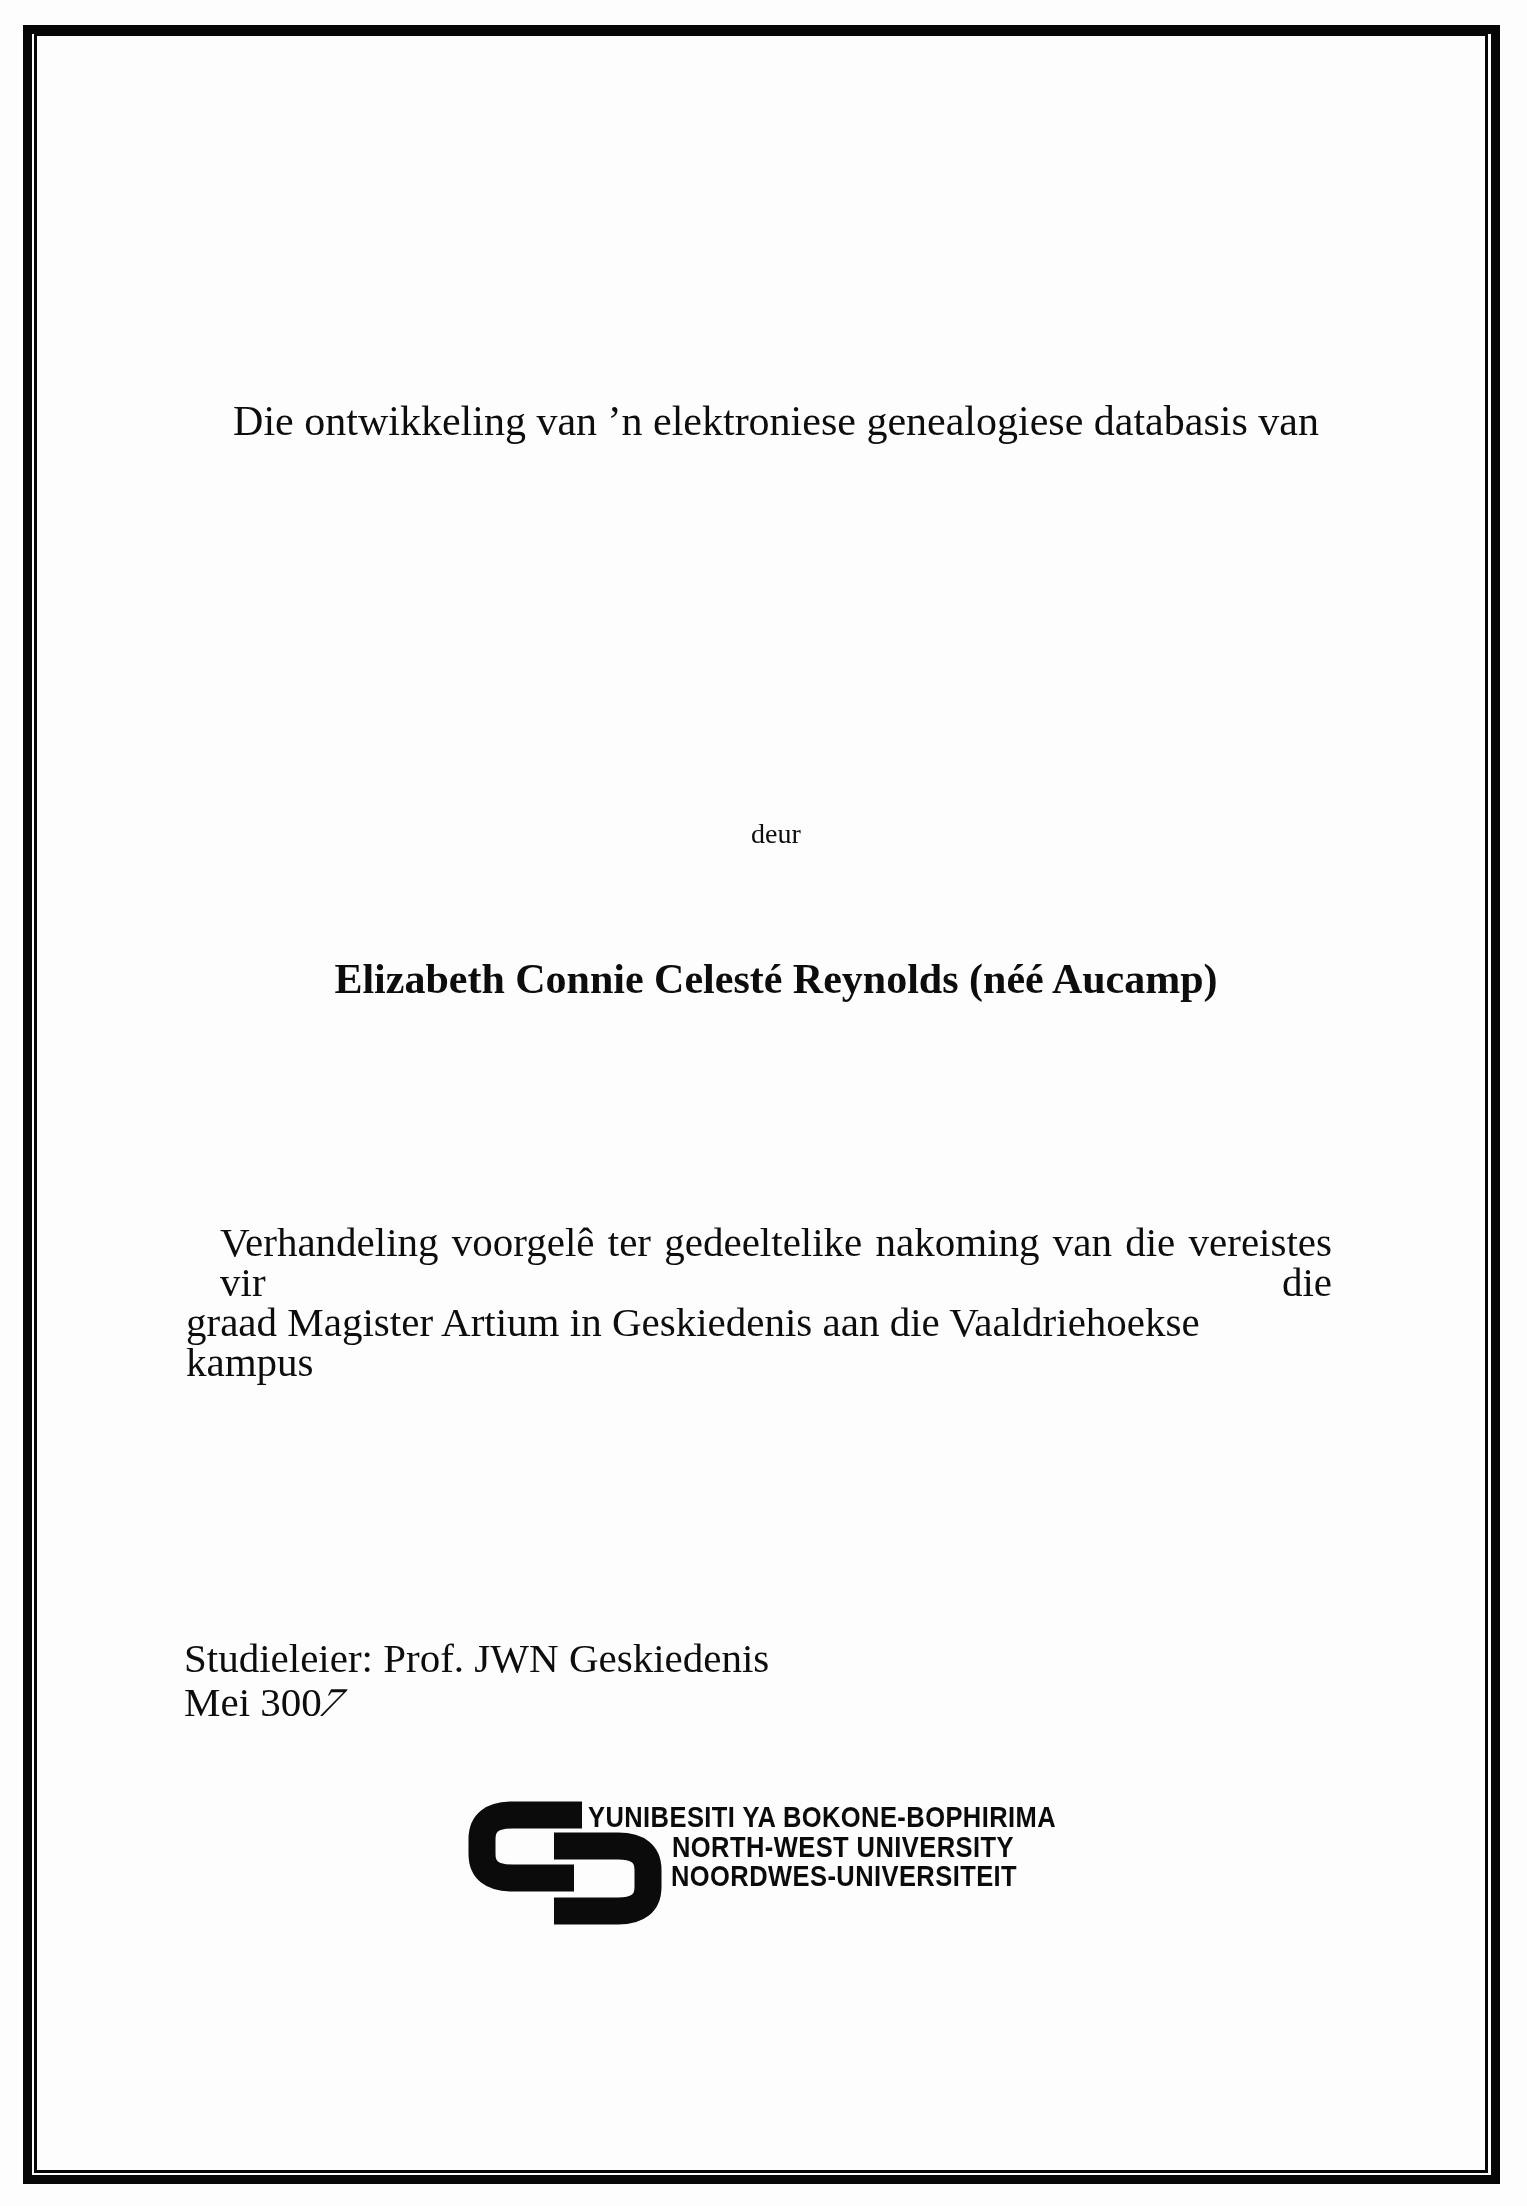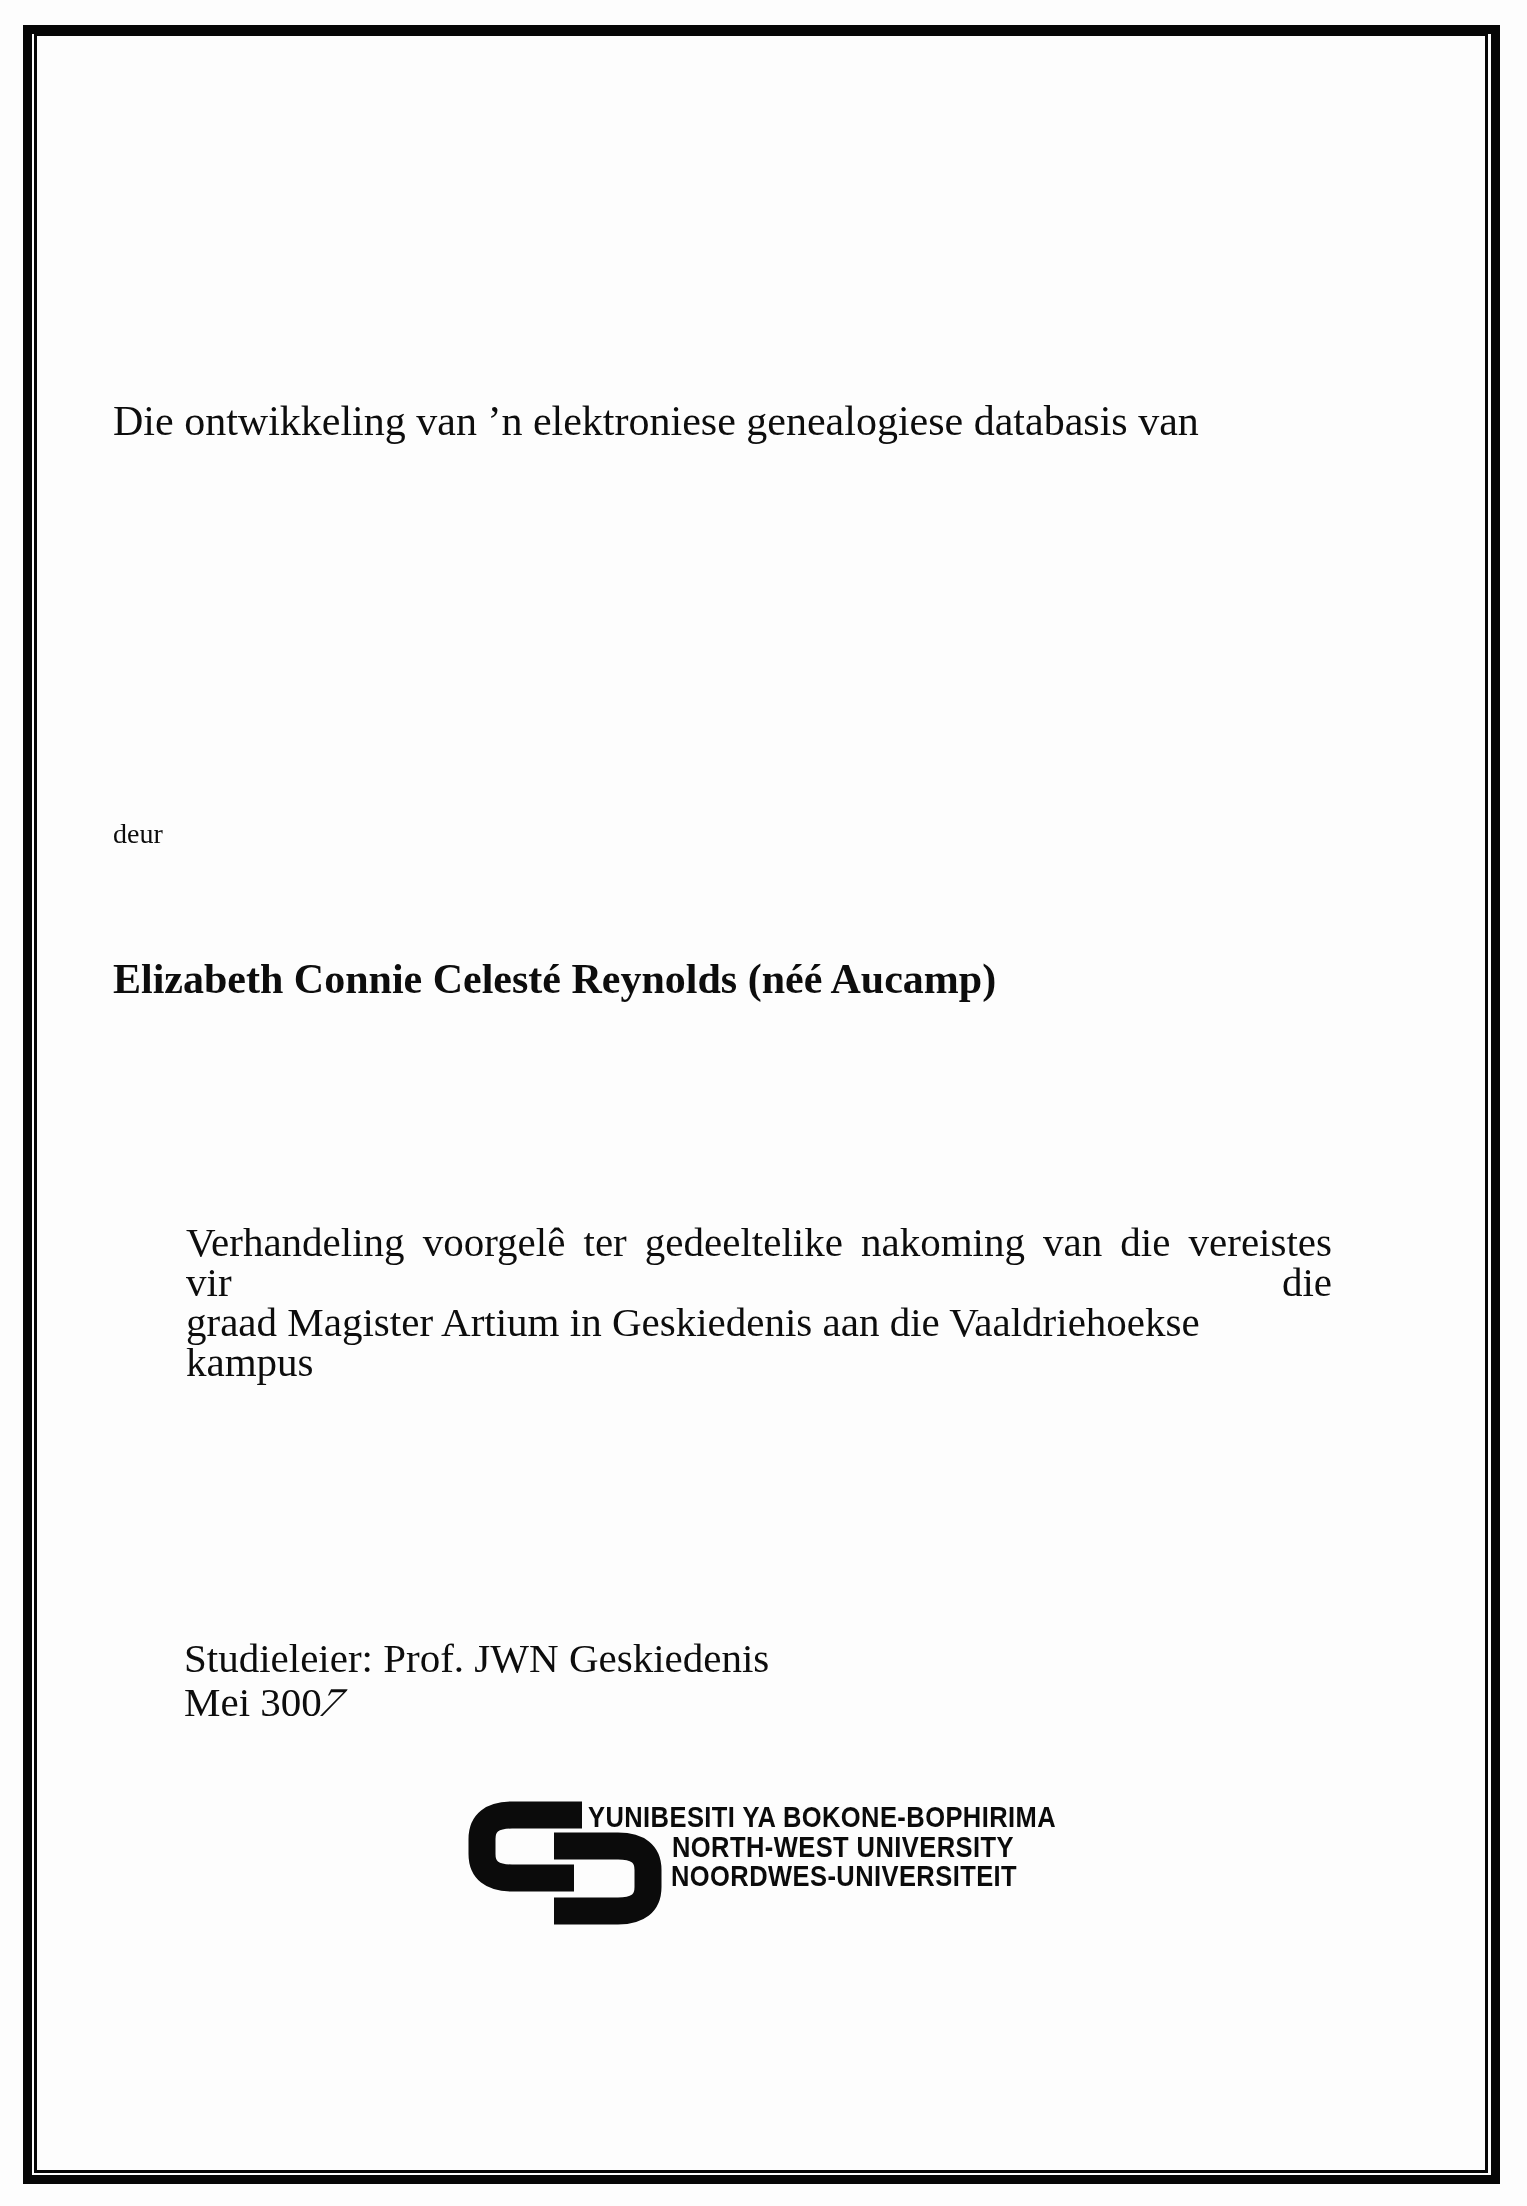--- a/index.html
+++ b/index.html
@@ -15,29 +15,29 @@
   .frame-outer{
     position:absolute;left:23px;top:25px;
     width:1459px;height:2141px;
     border:9px solid #060606;
   }
   .frame-inner{
     position:absolute;left:34px;top:33px;
     width:1448px;height:2134px;
     border:3px solid #060606;
   }
-  .centered{position:absolute;left:113px;width:1314px;}
+  .centered{position:absolute;left:119px;width:1314px;text-align:center;}
   .thesis-title{top:381px;font-size:42px;line-height:81px;}
   .byline{top:813px;font-size:28px;line-height:42px;}
   .author{top:958px;font-size:42px;line-height:42px;font-weight:bold;}
   .submission{
     position:absolute;left:186px;top:1222px;width:1146px;
     font-size:41px;line-height:40px;
   }
-  .submission .just{text-align:justify;text-align-last:justify;}
+  .submission .just{text-align:justify;text-align-last:justify;margin-left:34px;}
   .submission .it{}
   .supervisor{
     position:absolute;left:184px;top:1636px;
     font-size:41px;line-height:44px;
   }
   .skew7{display:inline-block;transform:skewX(-26deg);}
   .logo-mark{position:absolute;left:466px;top:1799px;}
   .logo-text{
     position:absolute;
     font-family:"Liberation Sans", sans-serif;

